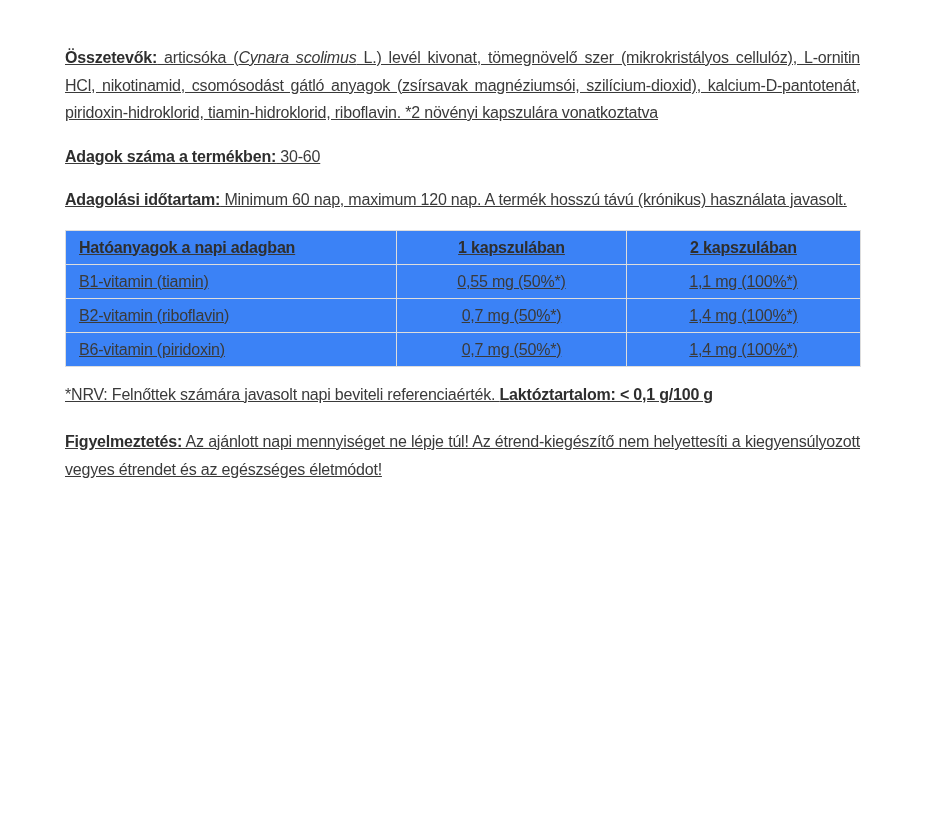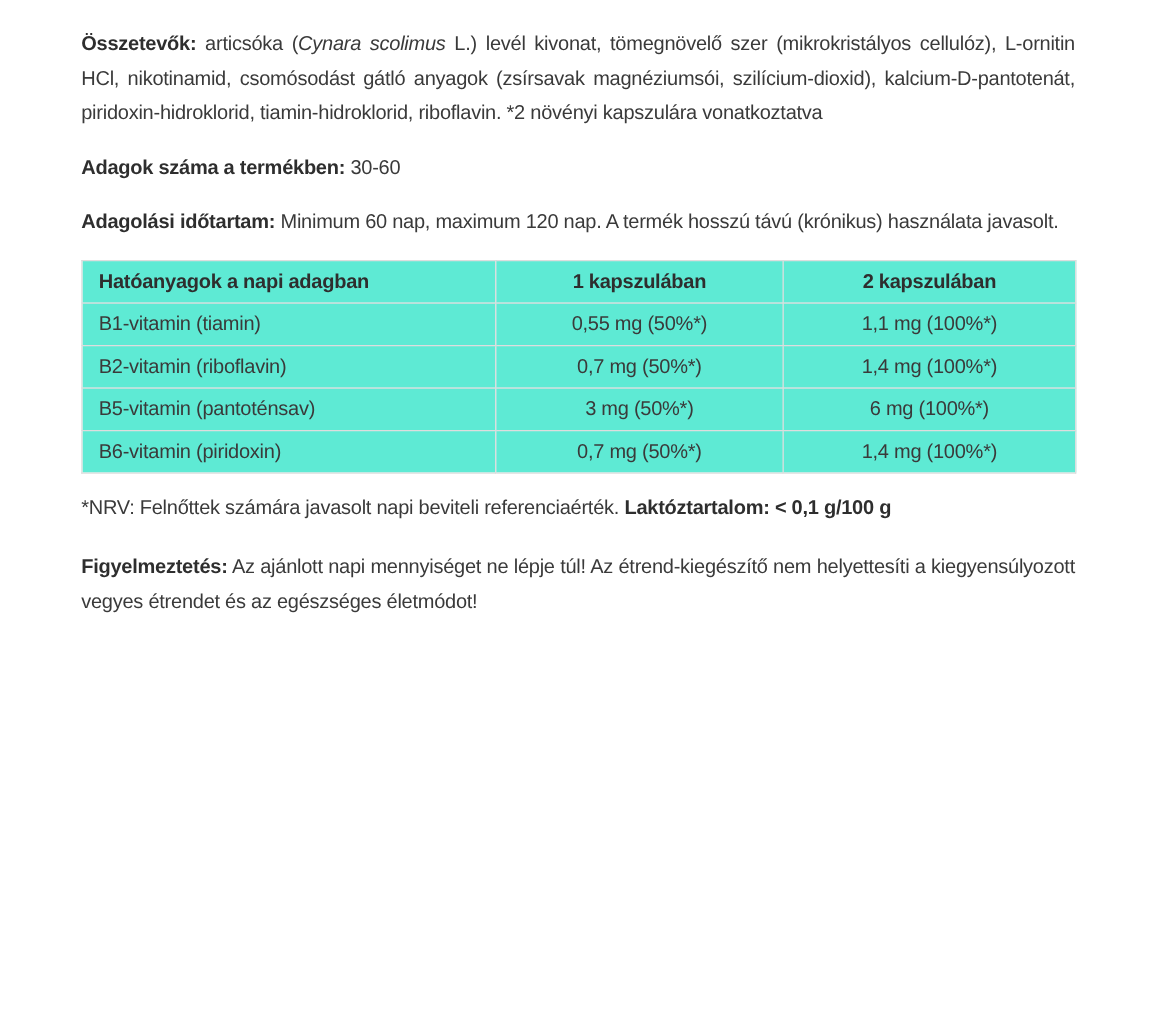--- a/index.html
+++ b/index.html
@@ -10,21 +10,22 @@
   }
   body {
     width: 926px;
     height: 819px;
     overflow: hidden;
     font-family: "Liberation Sans", "DejaVu Sans", sans-serif;
     color: #3a3a3a;
     letter-spacing: -0.2px;
   }
   .page {
-    padding: 22px 66px 0 65px;
+    padding: 44px 66px 0 65px;
+    text-decoration: underline;
   }
   p.para {
     margin: 0 0 16px 0;
     font-size: 16px;
     line-height: 27.5px;
   }
   p.justify { text-align: justify; }
   strong { font-weight: bold; color: #2e2e2e; }
   em { font-style: italic; }
 
@@ -35,21 +36,21 @@
     margin: 6px 0 14px 0;
   }
   .nutrition-table th,
   .nutrition-table td {
     border: 1px solid #dddddd;
     padding: 3px 13px;
     font-size: 16px;
     line-height: 27px;
     font-weight: normal;
     vertical-align: middle;
-    background: #5eead4;
+    background: #3b82f6;
   }
   .nutrition-table th {
     font-weight: bold;
     color: #2e2e2e;
   }
   .col-name  { text-align: left; }
   .col-value { text-align: center; }
 
   .row-artichoke td {
     height: 124px;
@@ -93,25 +94,20 @@
         <td class="col-name">B1-vitamin (tiamin)</td>
         <td class="col-value">0,55 mg (50%*)</td>
         <td class="col-value">1,1 mg (100%*)</td>
       </tr>
       <tr>
         <td class="col-name">B2-vitamin (riboflavin)</td>
         <td class="col-value">0,7 mg (50%*)</td>
         <td class="col-value">1,4 mg (100%*)</td>
       </tr>
       <tr>
-        <td class="col-name">B5-vitamin (pantoténsav)</td>
-        <td class="col-value">3 mg (50%*)</td>
-        <td class="col-value">6 mg (100%*)</td>
-      </tr>
-      <tr>
         <td class="col-name">B6-vitamin (piridoxin)</td>
         <td class="col-value">0,7 mg (50%*)</td>
         <td class="col-value">1,4 mg (100%*)</td>
       </tr>
     </tbody>
   </table>
 
   <p class="para nrv-line"><span>*NRV: Felnőttek számára javasolt napi beviteli referenciaérték. </span><strong>Laktóztartalom: &lt; 0,1 g/100 g</strong></p>
 
   <p class="para justify"><strong>Figyelmeztetés:</strong><span> Az ajánlott napi mennyiséget ne lépje túl! Az étrend-kiegészítő nem helyettesíti a kiegyensúlyozott vegyes étrendet és az egészséges életmódot!</span></p>

